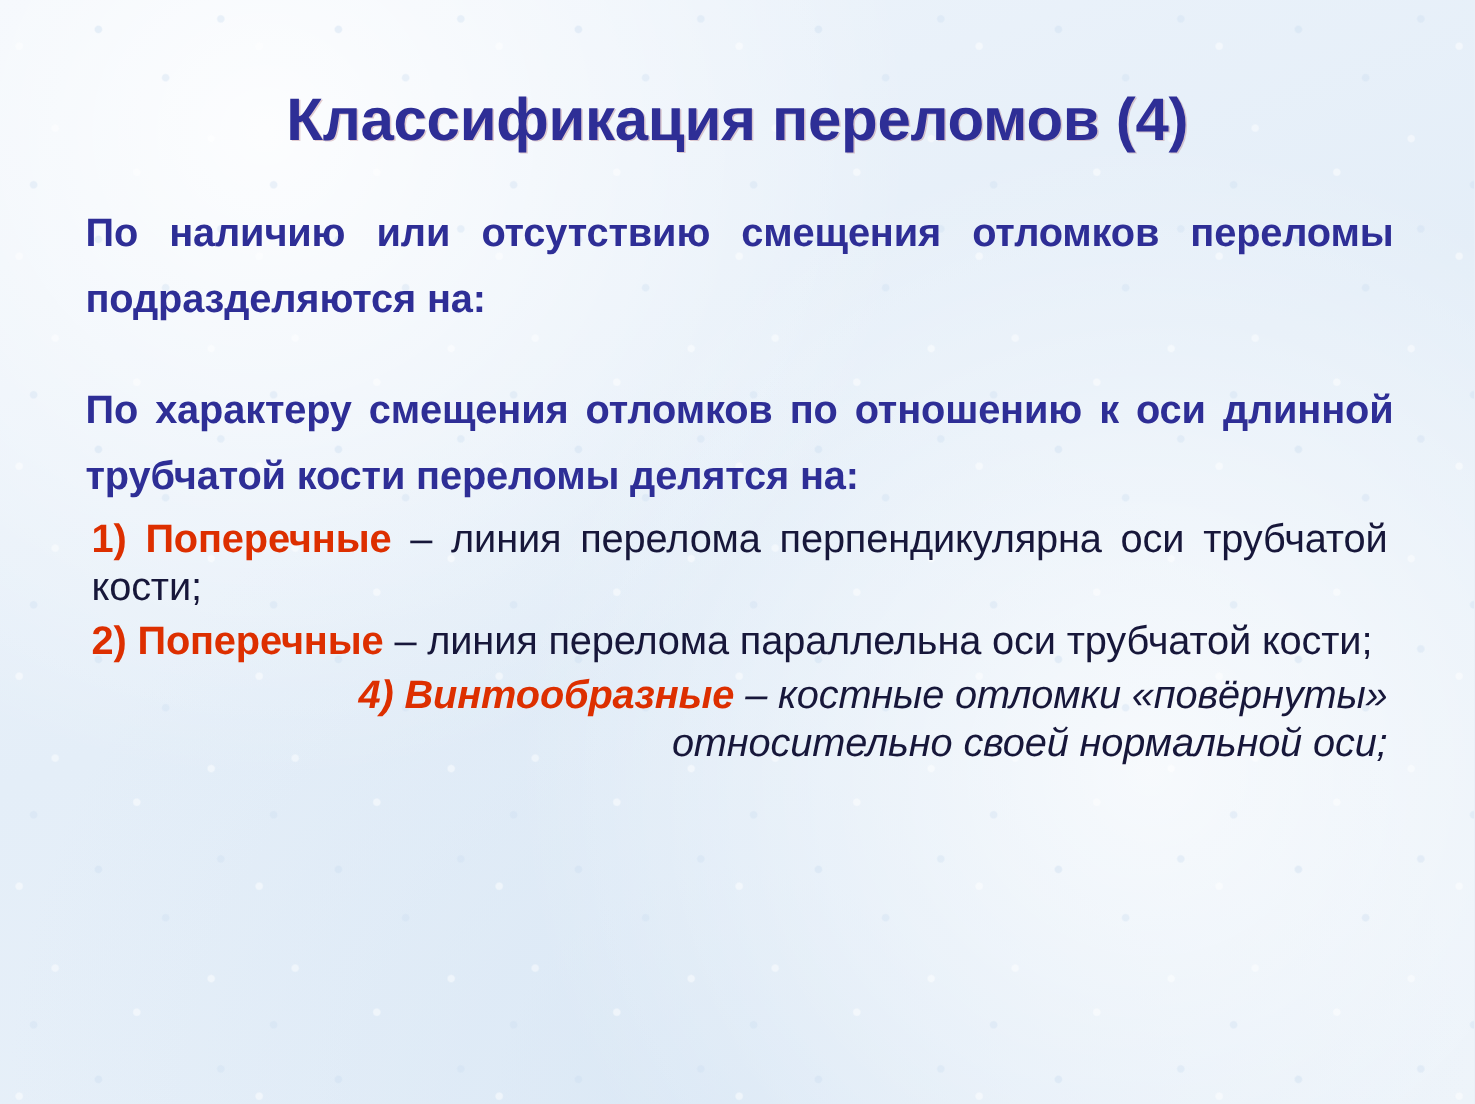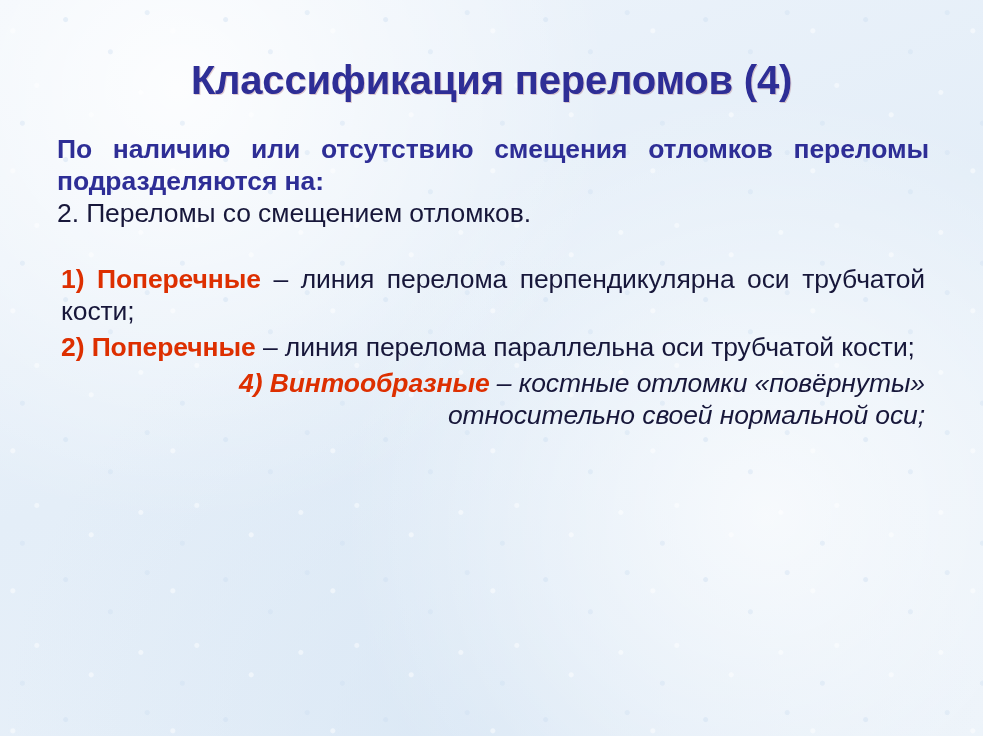--- a/index.html
+++ b/index.html
@@ -70,21 +70,21 @@
     position: absolute;
     top: 133px;
     left: 57px;
     width: 872px;
     z-index: 2;
   }
 
   .para {
     margin: 0;
     font-size: 26.5px;
-    line-height: 32px;
+    line-height: 44px;
     color: #17173a;
     text-align: justify;
     text-justify: inter-word;
     letter-spacing: -0.1px;
   }
 
   .para.heading {
     color: #2e2e96;
     font-weight: bold;
   }
@@ -120,26 +120,26 @@
 <body>
 
 <div class="slide">
 
   <h1 class="slide-title">Классификация переломов (4)</h1>
 
   <div class="body-block">
 
     <div>
       <p class="para heading">По наличию или отсутствию смещения отломков переломы подразделяются на:</p>
-      <p class="para plain">2. Переломы со смещением отломков.</p>
     </div>
 
     <div class="gap"></div>
 
     <div>
+      <p class="para heading">По характеру смещения отломков по отношению к оси длинной трубчатой кости переломы делятся на:</p>
 
       <p class="list-item"><span class="term">1)</span><span class="term"> </span><span class="term">Поперечные</span><span> – линия перелома перпендикулярна оси трубчатой кости;</span></p>
 
       <p class="list-item"><span class="term">2)</span><span class="term"> </span><span class="term">Поперечные</span><span> – линия перелома параллельна оси трубчатой кости;</span></p>
 
 
       <p class="list-item last"><span class="term">4)</span><span class="term"> </span><span class="term">Винтообразные</span><span> – костные отломки «повёрнуты» относительно своей нормальной оси;</span></p>
     </div>
 
   </div>

